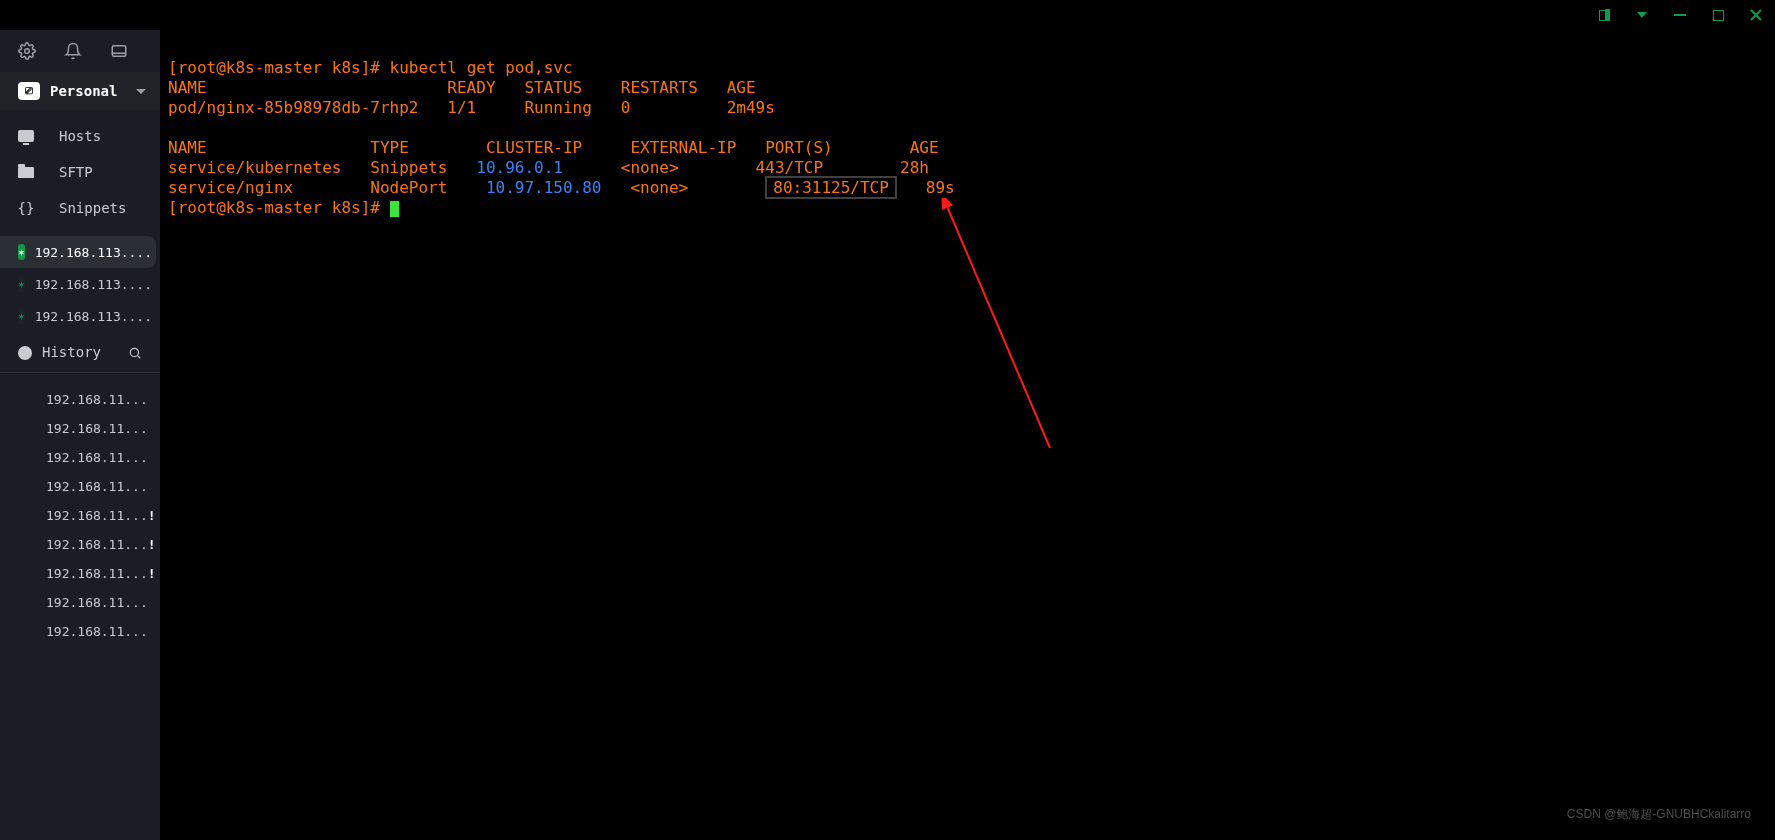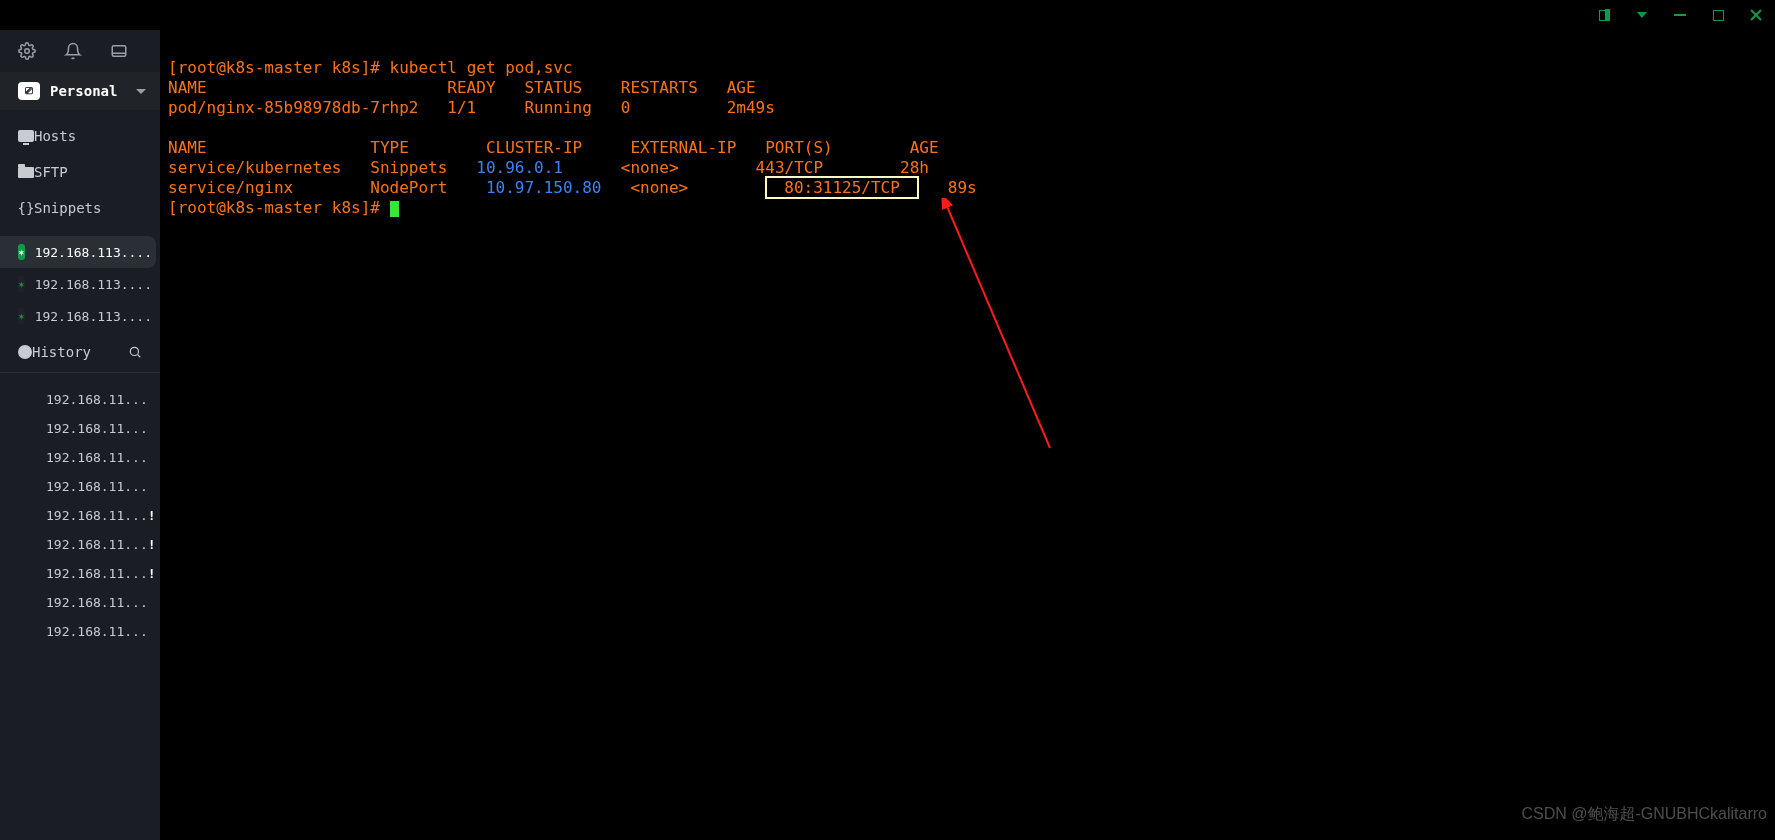--- a/index.html
+++ b/index.html
@@ -63,21 +63,21 @@
 }
 .personal-badge {
   width: 22px; height: 18px; background: #fff; border-radius: 4px;
   display: flex; align-items: center; justify-content: center;
   color: #000; font-size: 10px; font-weight: 700;
 }
 .chevron-down { margin-left: auto; width: 0; height: 0; border-left: 5px solid transparent; border-right: 5px solid transparent; border-top: 5px solid #9aa0a6; }
 
 .nav-section { padding: 8px 0 4px; }
 .nav-item {
-  display: flex; align-items: flex-end; gap: 0;
+  display: flex; align-items: flex-end; gap: 25px;
   padding: 10px 18px;
   color: #c8cbd0;
   cursor: pointer;
 }
 .nav-icon { width: 16px; height: 16px; display: flex; align-items: center; justify-content: center; }
 .icon-hosts { width: 16px; height: 12px; background: #c8cbd0; border-radius: 2px; position: relative; }
 .icon-hosts::after { content: ""; position: absolute; bottom: -3px; left: 5px; width: 6px; height: 2px; background: #c8cbd0; }
 .icon-folder { width: 16px; height: 11px; background: #c8cbd0; border-radius: 1px; position: relative; }
 .icon-folder::before { content: ""; position: absolute; top: -3px; left: 0; width: 7px; height: 3px; background: #c8cbd0; border-radius: 1px 1px 0 0; }
 .icon-port::before { content: "←→"; color: #c8cbd0; font-size: 13px; letter-spacing: -2px; }
@@ -93,21 +93,21 @@
 }
 .session-item.active { background: #2a2e35; color: #fff; border-radius: 0 8px 8px 0; margin-right: 4px; }
 .session-icon {
   width: 16px; height: 16px; background: #0d9b4a; border-radius: 3px;
   display: flex; align-items: center; justify-content: center;
   font-size: 11px; color: #fff;
 }
 .session-icon.dim { background: #1e2128; color: #0d9b4a; }
 
 .history-row {
-  display: flex; align-items: center; 
+  display: flex; align-items: flex-end; gap: 10px;
   padding: 12px 18px; color: #c8cbd0;
 }
 .history-row .search-icon { margin-left: auto; width: 14px; height: 14px; }
 .history-circle { width: 14px; height: 14px; border-radius: 50%; background: #c8cbd0; }
 
 .history-list {
   flex: 1;
   overflow: hidden;
   padding-top: 12px;
   border-top: 1px solid #2a2e35;
@@ -127,29 +127,29 @@
   padding: 8px 8px;
   font-family: "Consolas", "Monaco", monospace;
   font-size: 16px;
   line-height: 20px;
   position: relative;
   white-space: pre;
 }
 .t-green { color: #f97316; }
 .t-magenta { color: #3b82f6; }
 .cursor-block { display: inline-block; width: 9px; height: 16px; background: #37e83a; vertical-align: middle; }
-.red-box { border: 2px solid #fef9c3; padding: 0 17px; }
+.red-box { border: 2px solid #404040; padding: 0 6px; }
 .arrow-svg { position: absolute; top: 168px; left: 780px; pointer-events: none; }
 
 .watermark {
   position: absolute;
   bottom: 16px;
-  right: 8px;
+  right: 24px;
   color: rgba(140,140,140,0.55);
-  font-size: 16px;
+  font-size: 12px;
   font-family: sans-serif;
 }
 
 </style>
 </head>
 <body>
 
 <div class="titlebar">
   <div class="titlebar-icon">
       <div class="sq-icon"></div>

